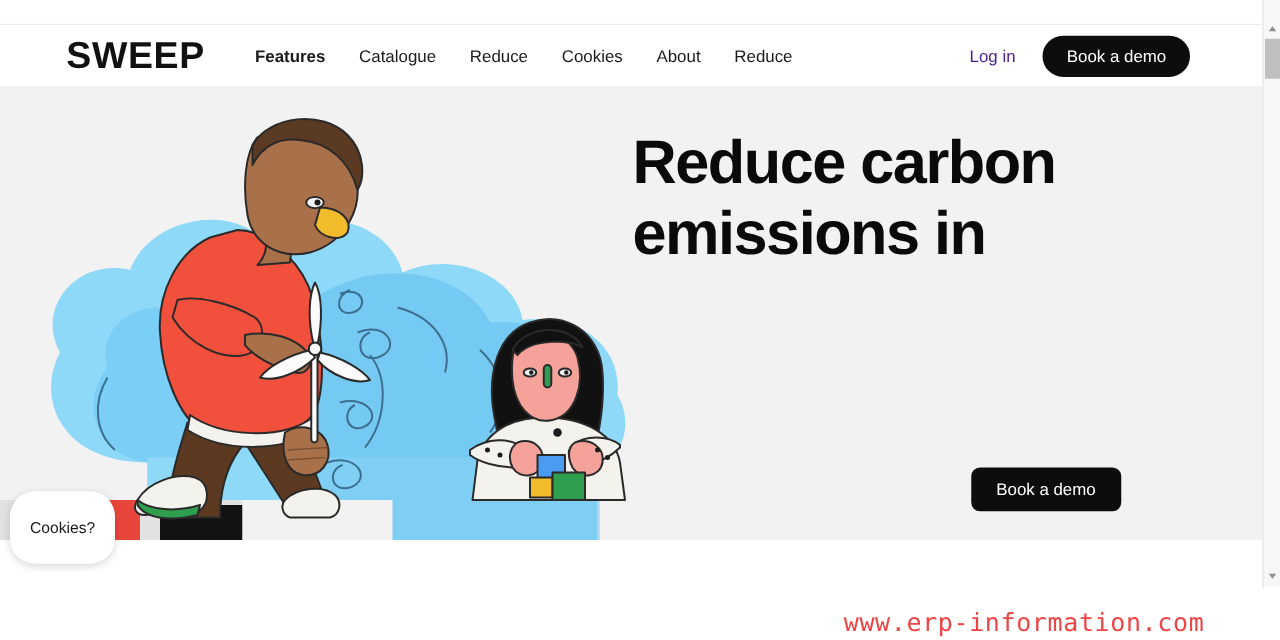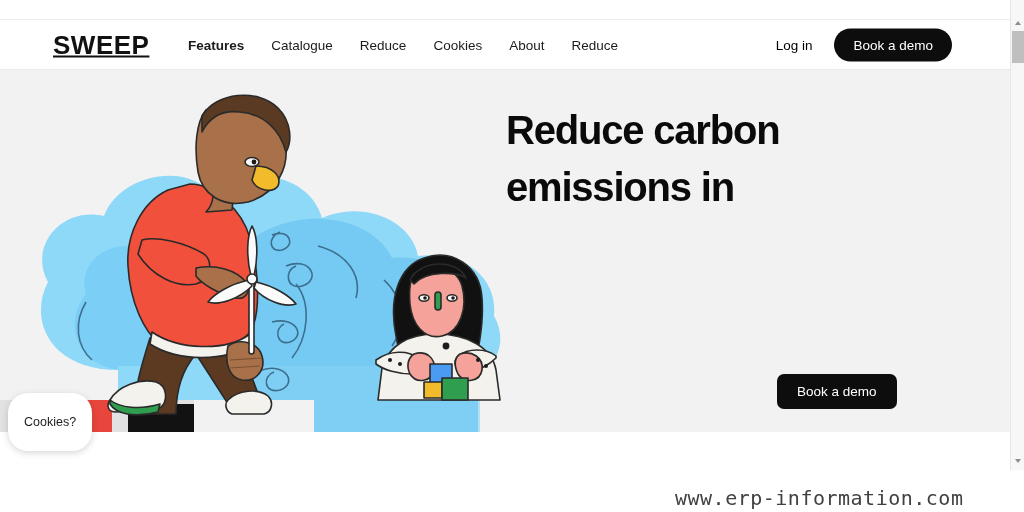--- a/index.html
+++ b/index.html
@@ -34,29 +34,28 @@
     width: 1010px; height: 50px;
     background: #ffffff;
     display: flex;
     align-items: center;
     border-bottom: 1px solid #ebebeb;
   }
   .logo {
     position: absolute;
     left: 53px; top: 50%;
     transform: translateY(-50%);
-    font-size: 26px;
+    font-size: 30px;
     font-weight: 700;
     letter-spacing: 0.5px;
     color: #111111;
-    text-decoration: underline;
   }
   .nav {
     position: absolute;
-    left: 188px; top: 50%;
+    left: 204px; top: 50%;
     transform: translateY(-50%);
     display: flex;
     align-items: center;
     gap: 27px;
   }
   .nav-item {
     font-size: 13.5px;
     color: #1b1b1b;
     white-space: nowrap;
     cursor: pointer;
@@ -66,21 +65,21 @@
   .header-right {
     position: absolute;
     right: 58px; top: 50%;
     transform: translateY(-50%);
     display: flex;
     align-items: center;
     gap: 22px;
   }
   .login-link {
     font-size: 13.5px;
-    color: #000000;
+    color: #4c1d95;
     cursor: pointer;
     white-space: nowrap;
   }
   .btn-demo-header {
     background: #0d0d0d;
     color: #ffffff;
     font-size: 13.5px;
     padding: 9px 19px;
     border: none;
     border-radius: 22px;
@@ -102,21 +101,21 @@
     left: 0; top: 0;
     width: 520px; height: 362px;
   }
   .hero-art svg { display: block; }
 
   
   .headline {
     position: absolute;
     left: 506px; top: 32px;
     width: 420px;
-    font-size: 40px;
+    font-size: 49px;
     line-height: 57px;
     font-weight: 700;
     letter-spacing: -1.2px;
     color: #0a0a0a;
   }
   .headline span { display: block; }
 
   .btn-demo-hero {
     position: absolute;
     left: 777px; top: 374px;
@@ -145,21 +144,21 @@
     z-index: 40;
     white-space: nowrap;
   }
 
   
   .watermark {
     position: absolute;
     left: 675px; top: 486px;
     font-family: "DejaVu Sans Mono", monospace;
     font-size: 20px;
-    color: #404040;
+    color: #ef4444;
     letter-spacing: 0.5px;
     white-space: nowrap;
   }
 
   
   .scrollbar {
     position: absolute;
     right: 0; top: 0;
     width: 14px; height: 470px;
     background: #f7f7f7;

